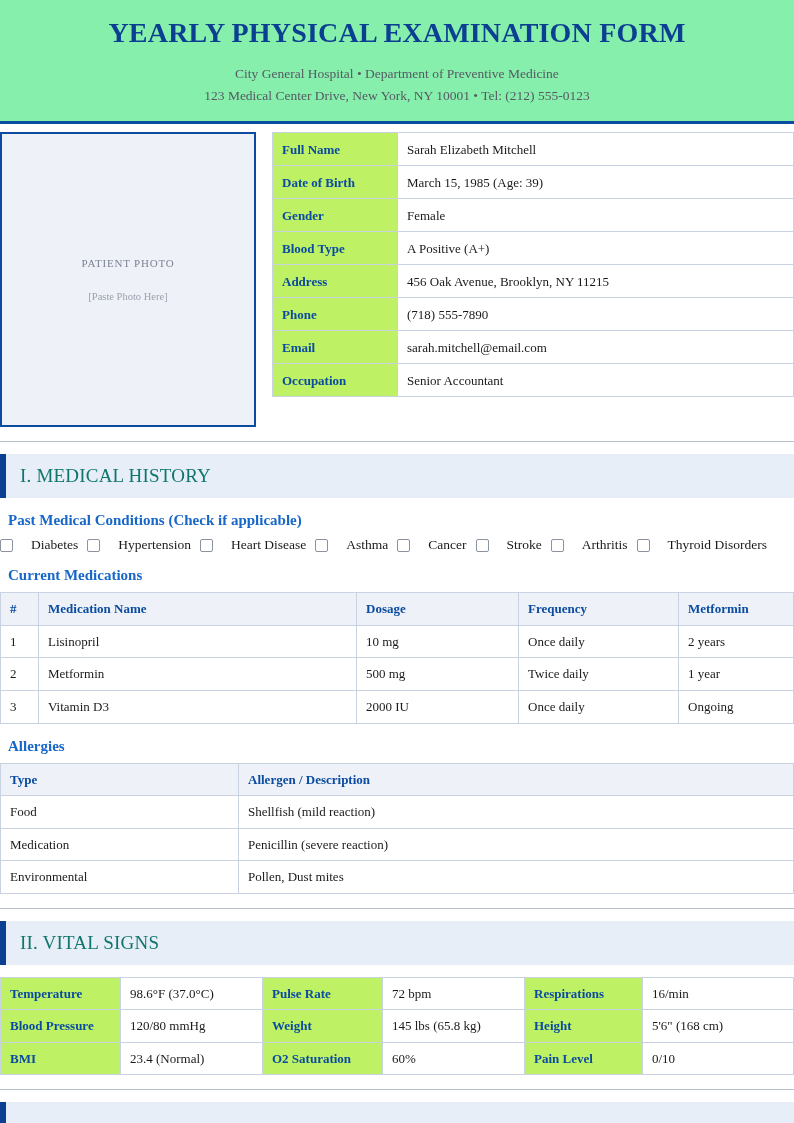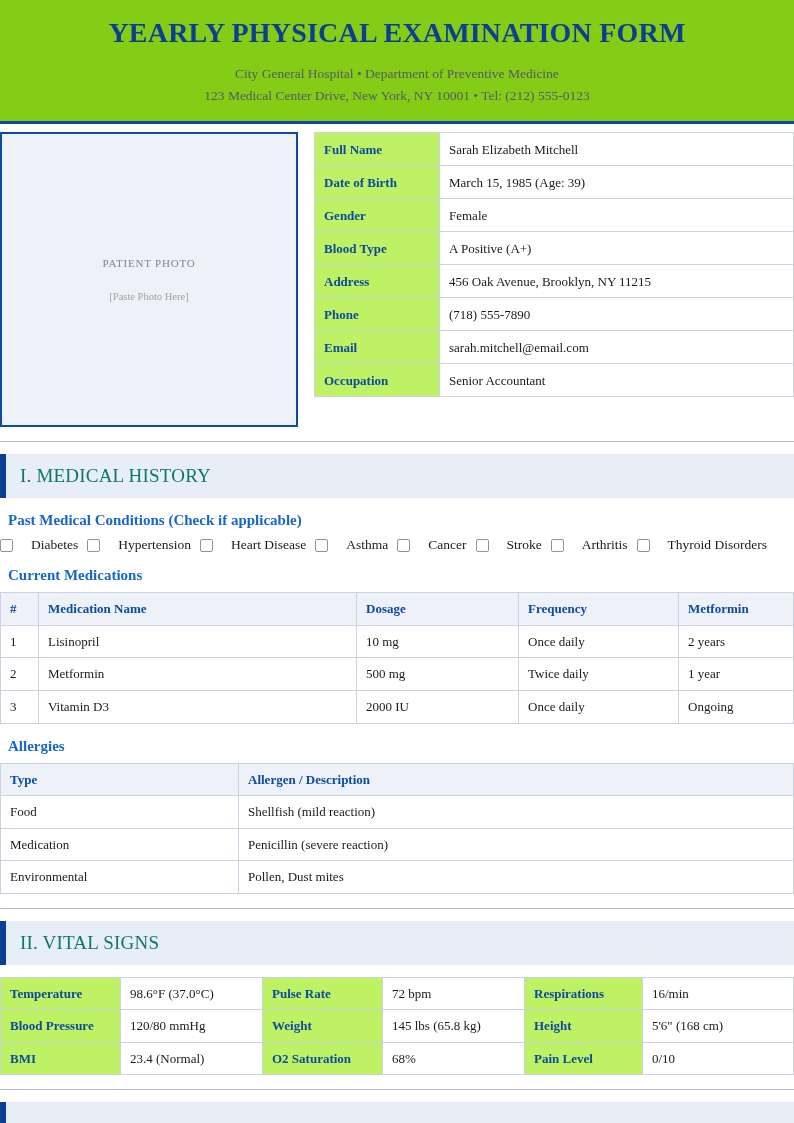--- a/index.html
+++ b/index.html
@@ -10,21 +10,21 @@
   body {
     width: 794px;
     height: 1123px;
     overflow: hidden;
     font-family: "Liberation Serif", "DejaVu Serif", serif;
     color: #1a1a1a;
   }
 
   
   .header-band {
-    background: #84cc16;
+    background: #86efac;
     padding: 18px 0 14px 0;
     border-bottom: 3px solid #0b4ba0;
     text-align: center;
   }
   .form-title {
     font-size: 28px;
     font-weight: bold;
     color: #0b3f91;
     letter-spacing: 0.2px;
     margin: 0 0 14px 0;
@@ -43,21 +43,21 @@
   }
 
   
   .patient-block {
     display: flex;
     align-items: flex-start;
     gap: 16px;
     padding: 8px 0 0 0;
   }
   .photo-box {
-    width: 298px;
+    width: 256px;
     height: 295px;
     border: 2px solid #0b4ba0;
     background: #eef2f8;
     display: flex;
     flex-direction: column;
     align-items: center;
     justify-content: center;
     box-sizing: border-box;
     flex: 0 0 auto;
   }
@@ -359,21 +359,21 @@
           <td class="val">120/80 mmHg</td>
           <td class="lbl">Weight</td>
           <td class="val">145 lbs (65.8 kg)</td>
           <td class="lbl">Height</td>
           <td class="val">5'6" (168 cm)</td>
         </tr>
         <tr>
           <td class="lbl">BMI</td>
           <td class="val">23.4 (Normal)</td>
           <td class="lbl">O2 Saturation</td>
-          <td class="val">68%</td>
+          <td class="val">60%</td>
           <td class="lbl">Pain Level</td>
           <td class="val">0/10</td>
         </tr>
       </tbody>
   </table>
 
   <hr class="hr-rule">
 
   <div class="section-head">&nbsp;</div>
 

